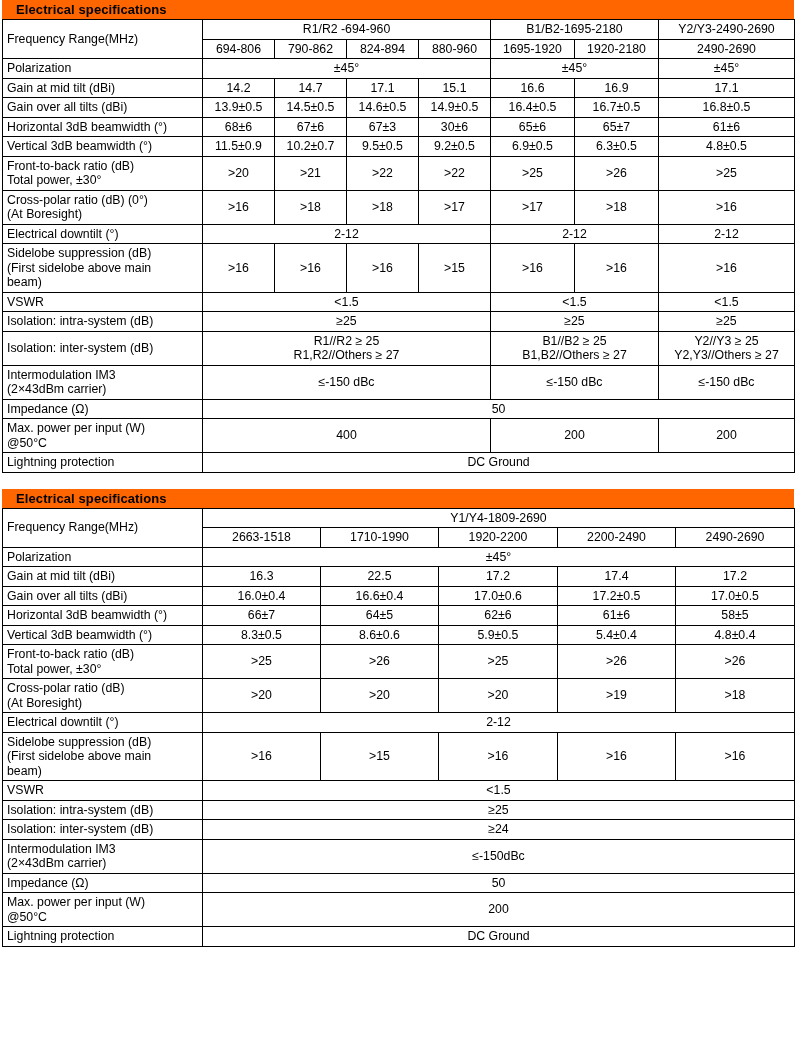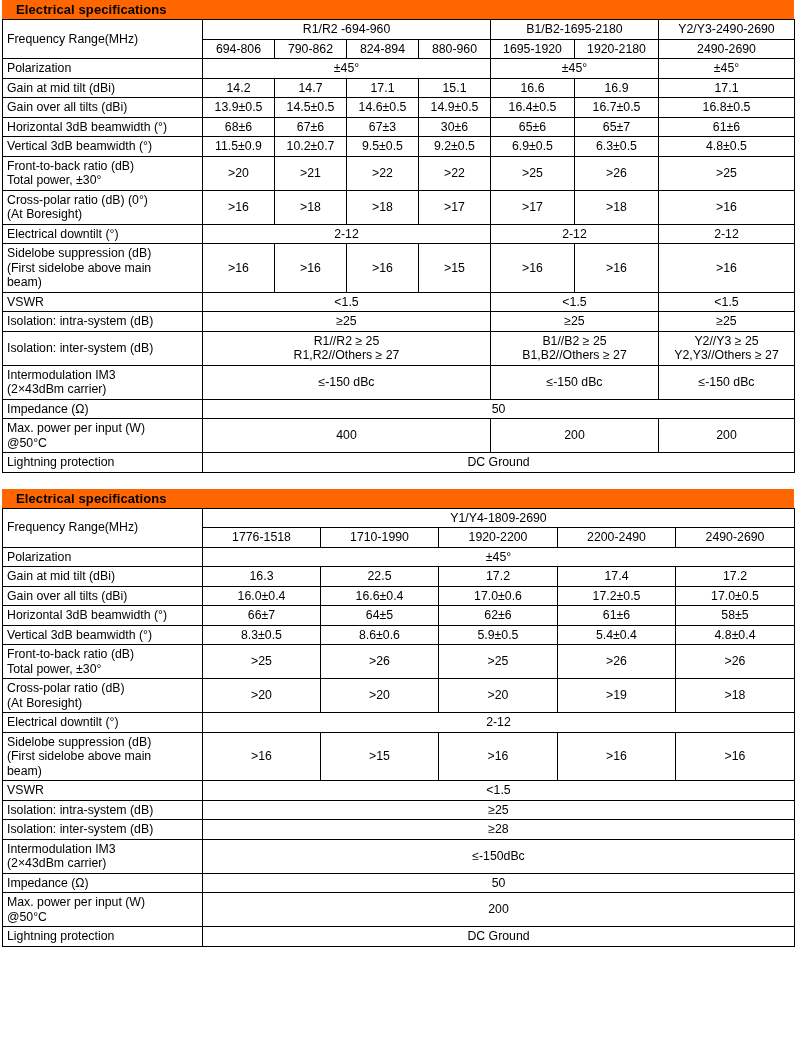--- a/index.html
+++ b/index.html
@@ -228,21 +228,21 @@
           <col style="width:119px">
           <col style="width:118px">
           <col style="width:119px">
       </colgroup>
       <tbody>
         <tr>
           <td class="label" rowspan="2">Frequency Range(MHz)</td>
           <td class="val" colspan="5">Y1/Y4-1809-2690</td>
         </tr>
         <tr>
-          <td class="val">1776-1518</td>
+          <td class="val">2663-1518</td>
           <td class="val">1710-1990</td>
           <td class="val">1920-2200</td>
           <td class="val">2200-2490</td>
           <td class="val">2490-2690</td>
         </tr>
       <tr>
             <td class="label">Polarization</td>
             <td class="val" colspan="5">±45°</td>
           </tr>
           <tr>
@@ -308,21 +308,21 @@
           <tr>
             <td class="label">VSWR</td>
             <td class="val" colspan="5">&lt;1.5</td>
           </tr>
           <tr>
             <td class="label">Isolation: intra-system (dB)</td>
             <td class="val" colspan="5">≥25</td>
           </tr>
           <tr>
             <td class="label">Isolation: inter-system (dB)</td>
-            <td class="val" colspan="5">≥28</td>
+            <td class="val" colspan="5">≥24</td>
           </tr>
           <tr>
             <td class="label">Intermodulation IM3<br>(2×43dBm carrier)</td>
             <td class="val" colspan="5">≤-150dBc</td>
           </tr>
           <tr>
             <td class="label">Impedance (Ω)</td>
             <td class="val" colspan="5">50</td>
           </tr>
           <tr>

